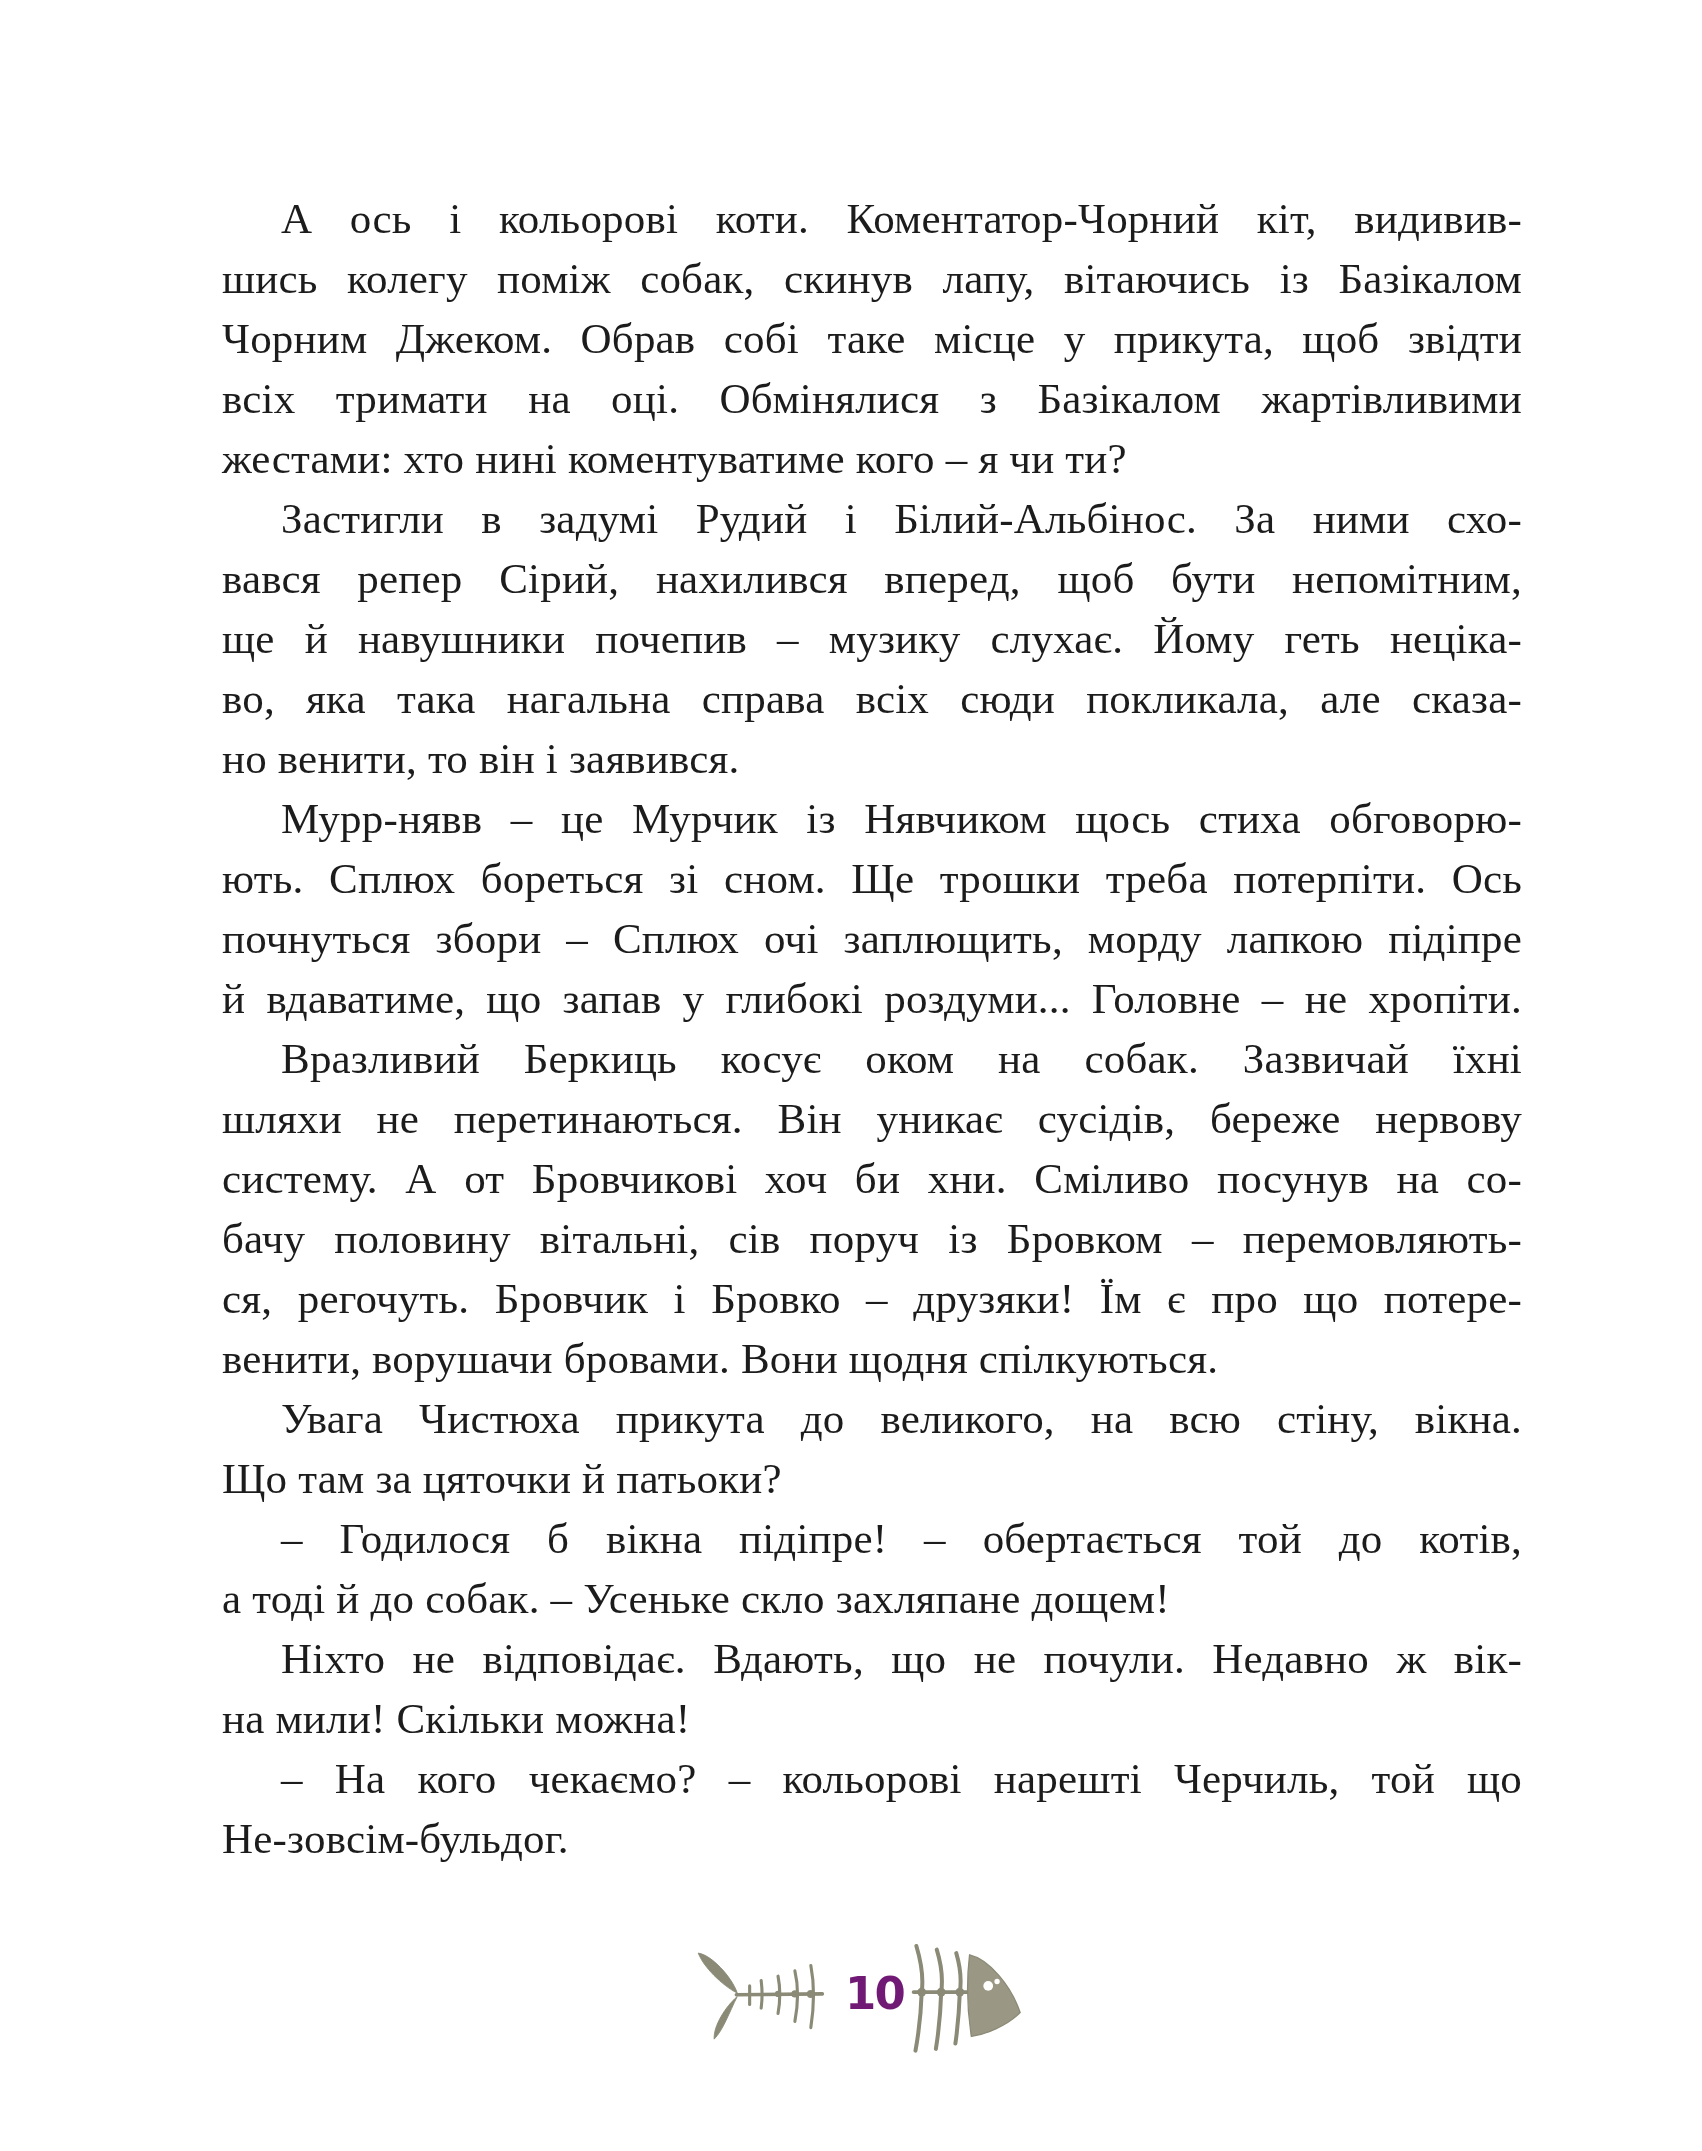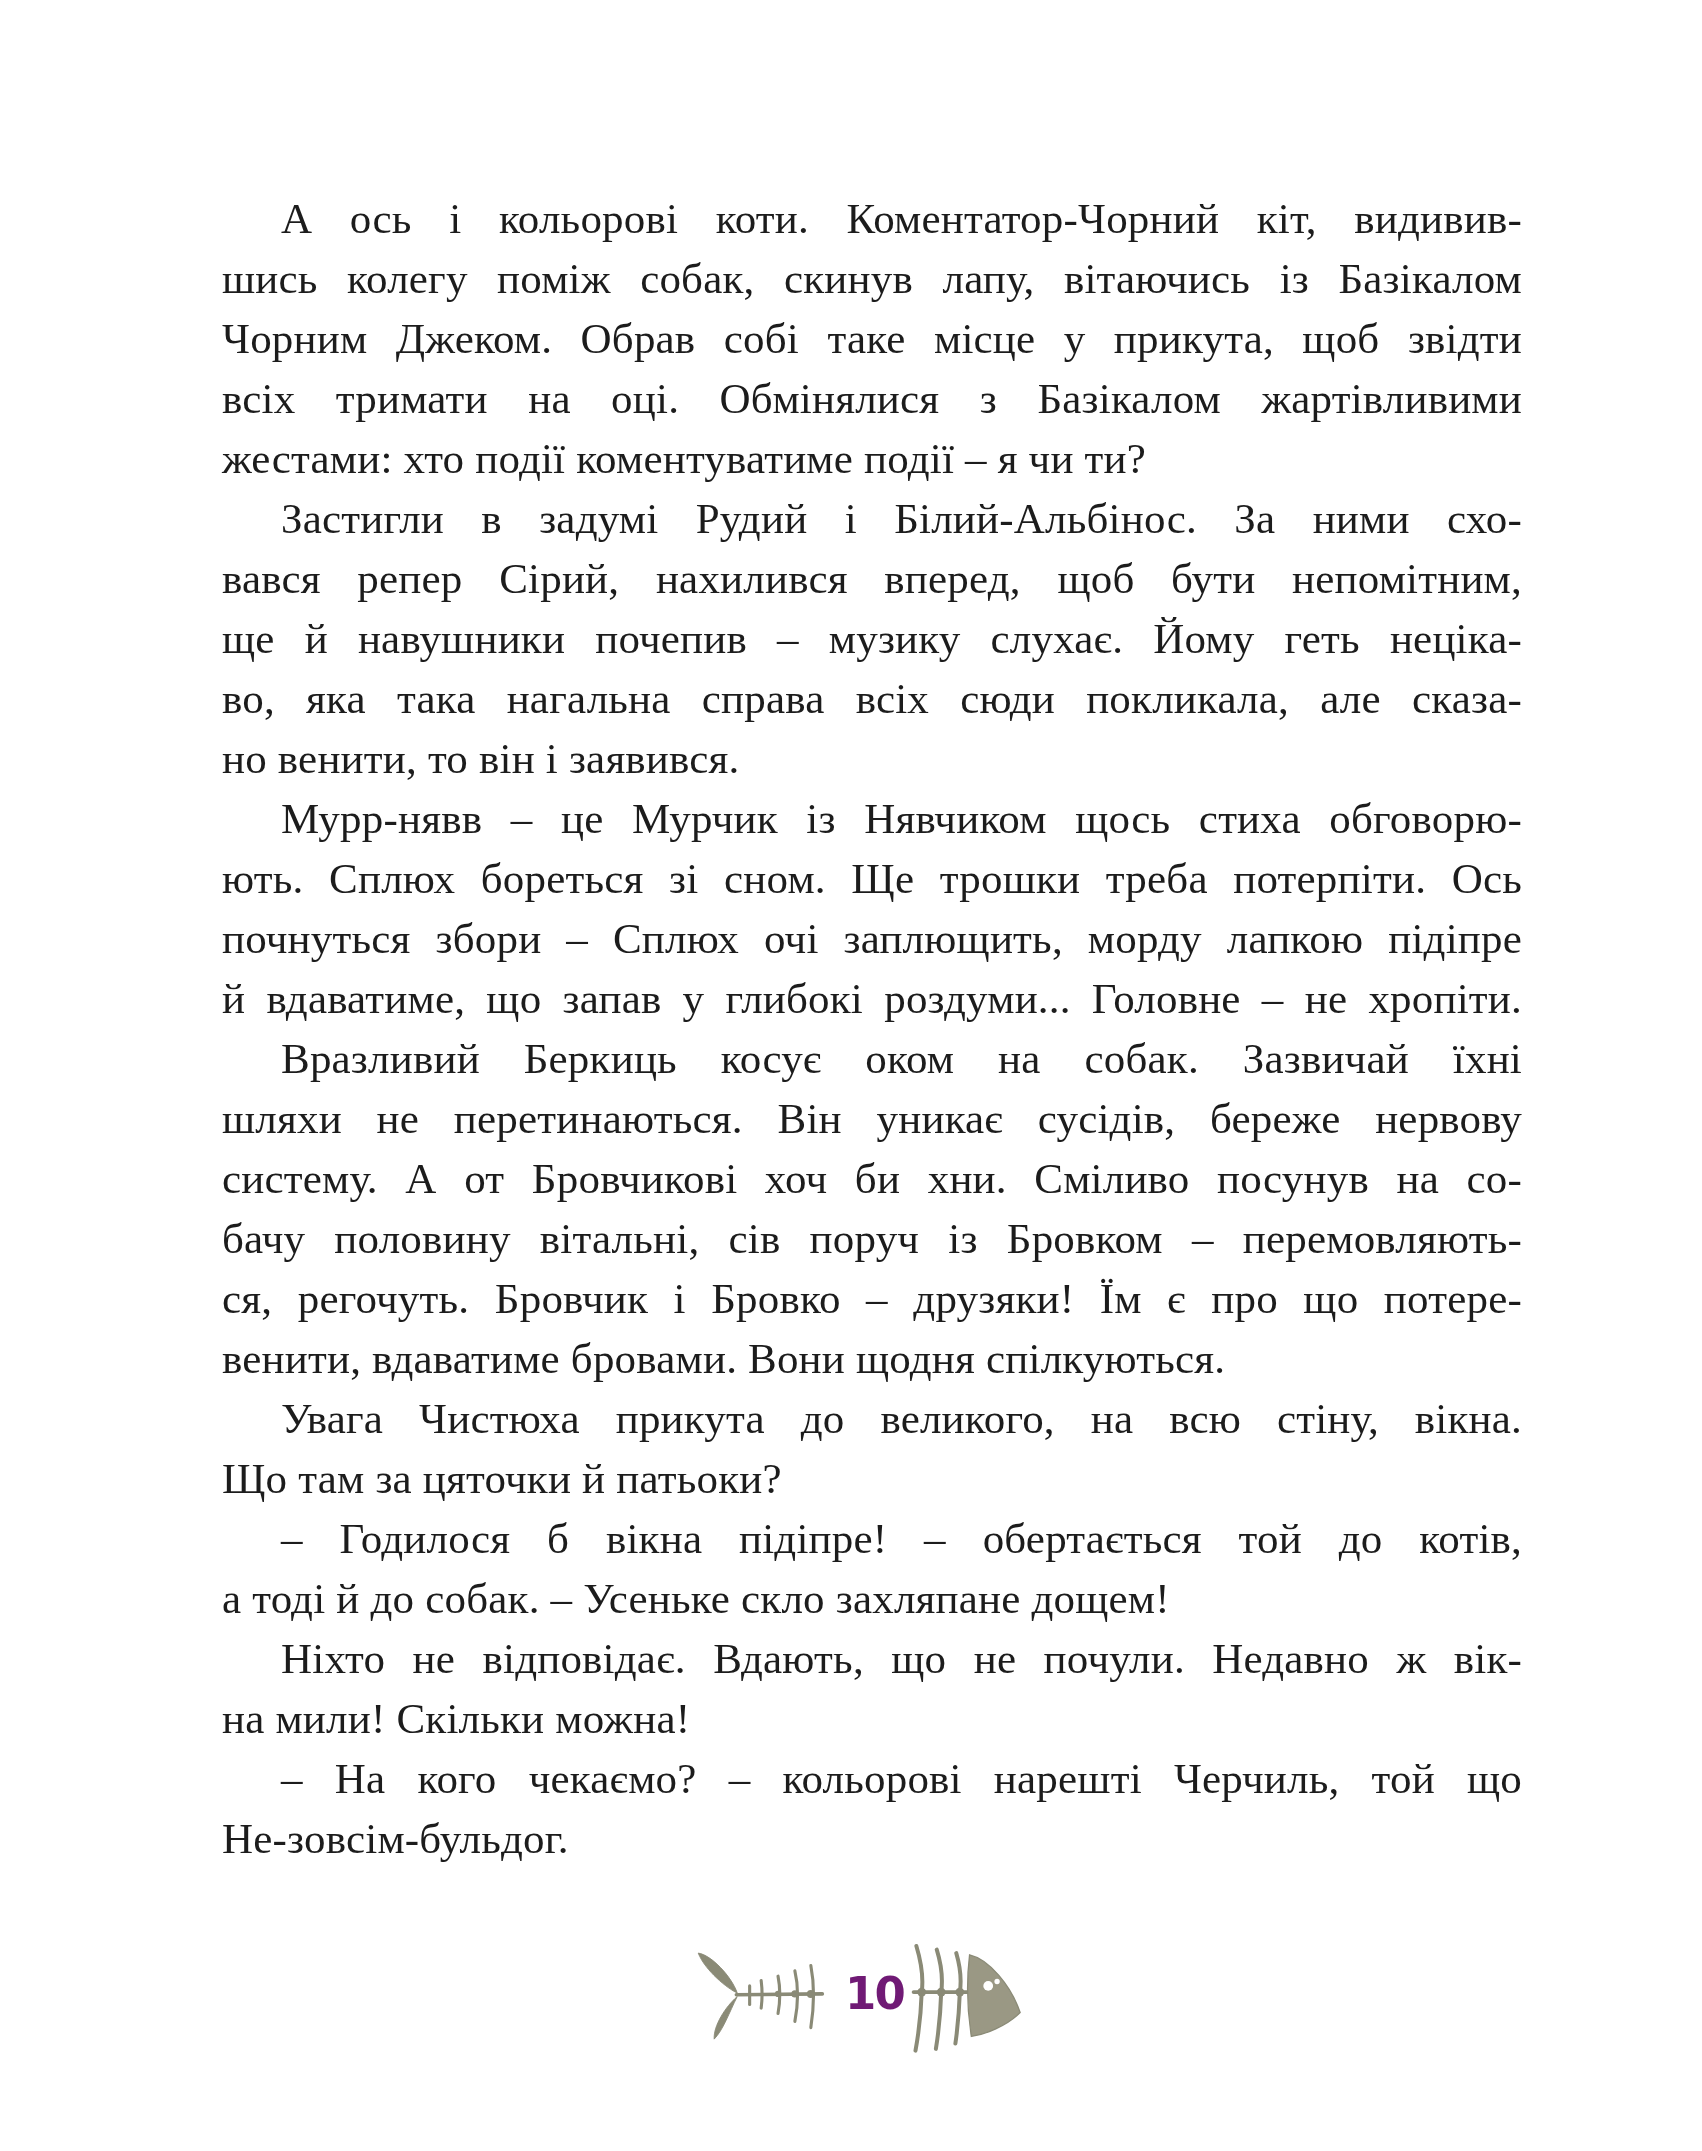--- a/index.html
+++ b/index.html
@@ -74,21 +74,21 @@
 
 <div class="page">
 
   <div class="text-block">
 
     <div>
       <span class="line indent">А ось і кольорові коти. Коментатор-Чорний кіт, видивив-</span>
       <span class="line">шись колегу поміж собак, скинув лапу, вітаючись із Базікалом</span>
       <span class="line">Чорним Джеком. Обрав собі таке місце у прикута, щоб звідти</span>
       <span class="line">всіх тримати на оці. Обмінялися з Базікалом жартівливими</span>
-      <span class="line last">жестами: хто події коментуватиме події – я чи ти?</span>
+      <span class="line last">жестами: хто нині коментуватиме кого – я чи ти?</span>
     </div>
 
     <div>
       <span class="line indent">Застигли в задумі Рудий і Білий-Альбінос. За ними схо-</span>
       <span class="line">вався репер Сірий, нахилився вперед, щоб бути непомітним,</span>
       <span class="line">ще й навушники почепив – музику слухає. Йому геть неціка-</span>
       <span class="line">во, яка така нагальна справа всіх сюди покликала, але сказа-</span>
       <span class="line last">но венити, то він і заявився.</span>
     </div>
 
@@ -98,21 +98,21 @@
       <span class="line">почнуться збори – Сплюх очі заплющить, морду лапкою підіпре</span>
       <span class="line">й вдаватиме, що запав у глибокі роздуми... Головне – не хропіти.</span>
     </div>
 
     <div>
       <span class="line indent">Вразливий Беркиць косує оком на собак. Зазвичай їхні</span>
       <span class="line">шляхи не перетинаються. Він уникає сусідів, береже нервову</span>
       <span class="line">систему. А от Бровчикові хоч би хни. Сміливо посунув на со-</span>
       <span class="line">бачу половину вітальні, сів поруч із Бровком – перемовляють-</span>
       <span class="line">ся, регочуть. Бровчик і Бровко – друзяки! Їм є про що потере-</span>
-      <span class="line last">венити, вдаватиме бровами. Вони щодня спілкуються.</span>
+      <span class="line last">венити, ворушачи бровами. Вони щодня спілкуються.</span>
     </div>
 
     <div>
       <span class="line indent">Увага Чистюха прикута до великого, на всю стіну, вікна.</span>
       <span class="line last">Що там за цяточки й патьоки?</span>
     </div>
 
     <div>
       <span class="line indent">– Годилося б вікна підіпре! – обертається той до котів,</span>
       <span class="line last">а тоді й до собак. – Усеньке скло захляпане дощем!</span>

